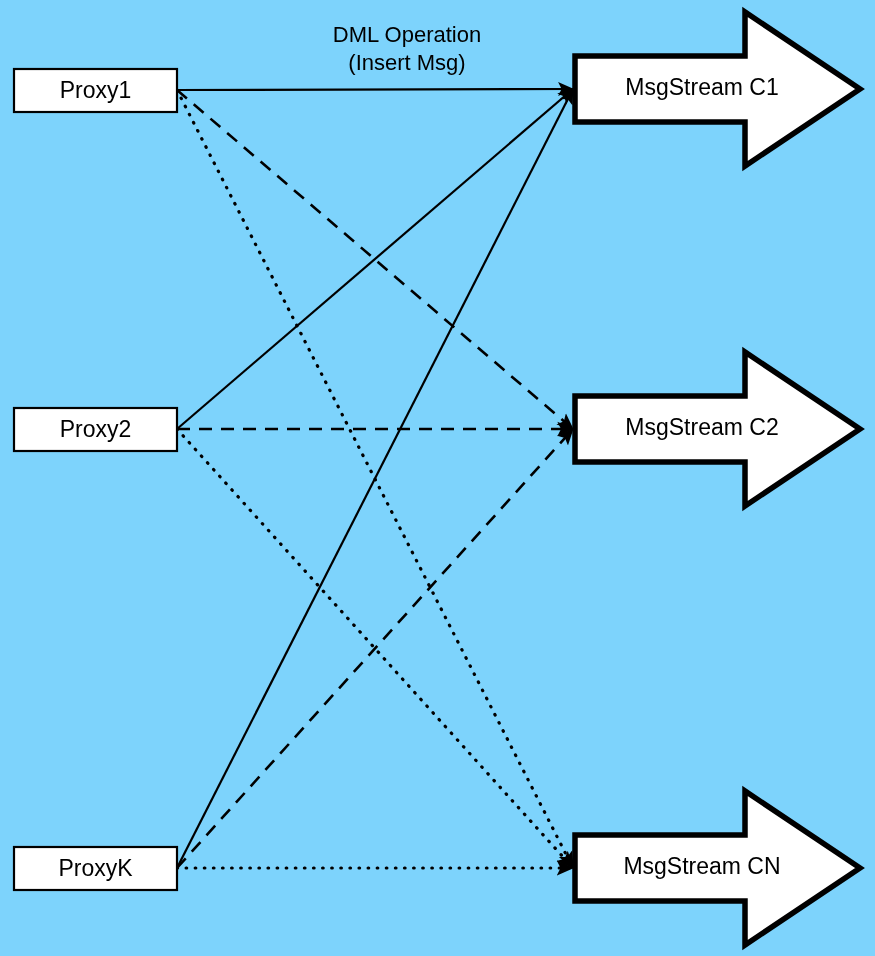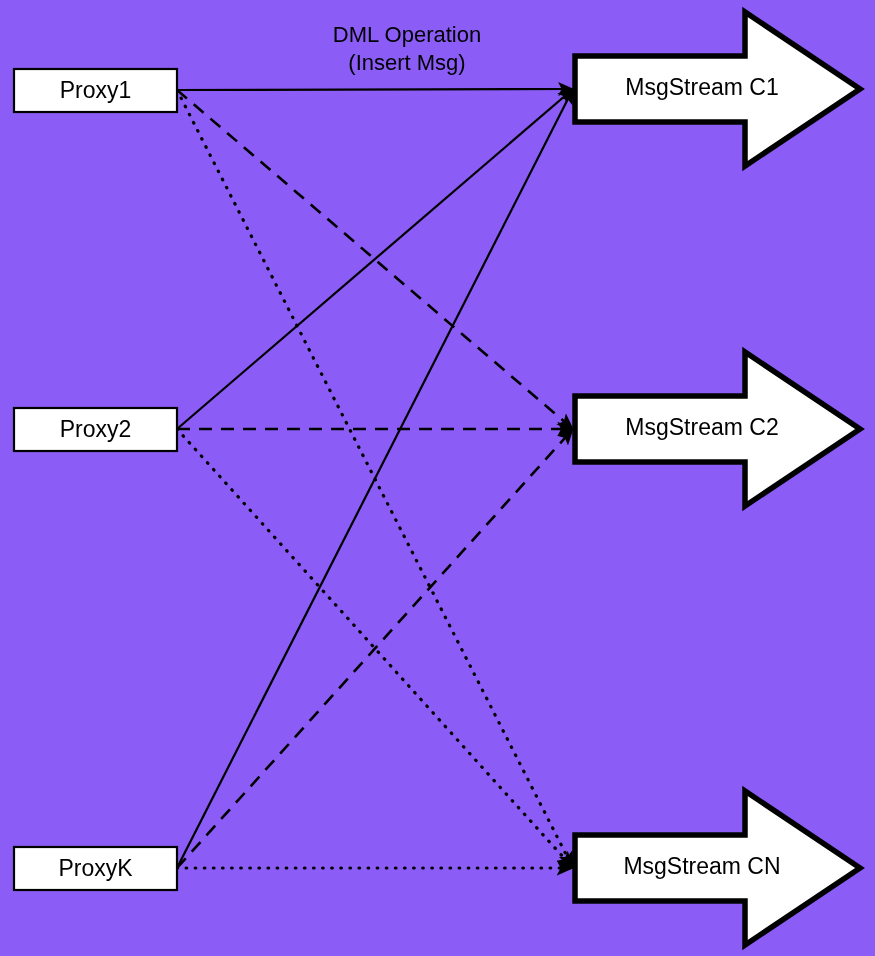--- a/index.html
+++ b/index.html
@@ -7,21 +7,21 @@
     padding: 0;
     background: #ffffff;
   }
   body {
     font-family: "Liberation Sans", sans-serif;
   }
   #diagram-root {
     position: relative;
     width: 875px;
     height: 956px;
-    background: #8b5cf6;
+    background: #7dd3fc;
     overflow: hidden;
   }
   #diagram-svg {
     position: absolute;
     top: 0;
     left: 0;
     width: 875px;
     height: 956px;
     display: block;
   }

